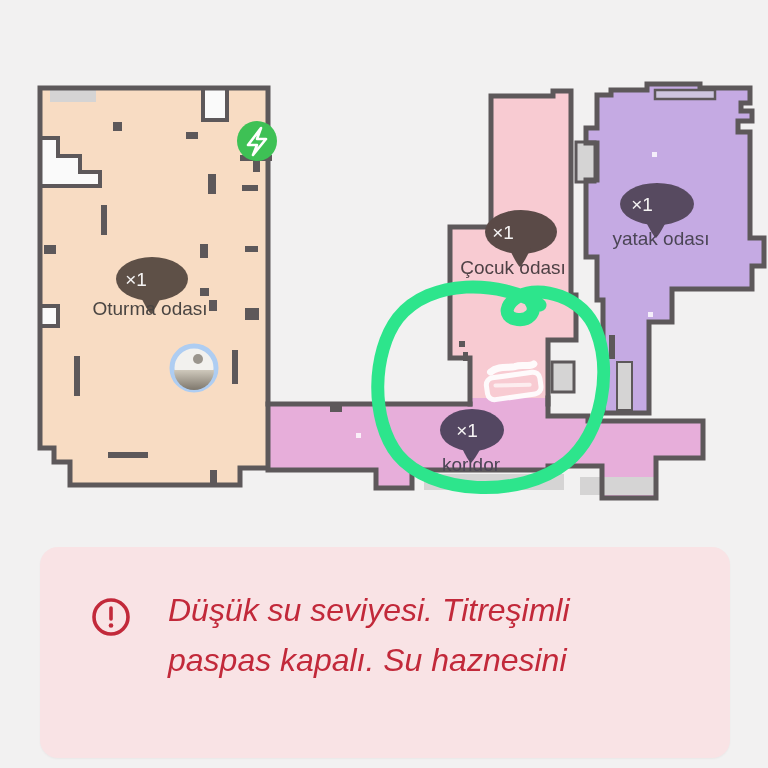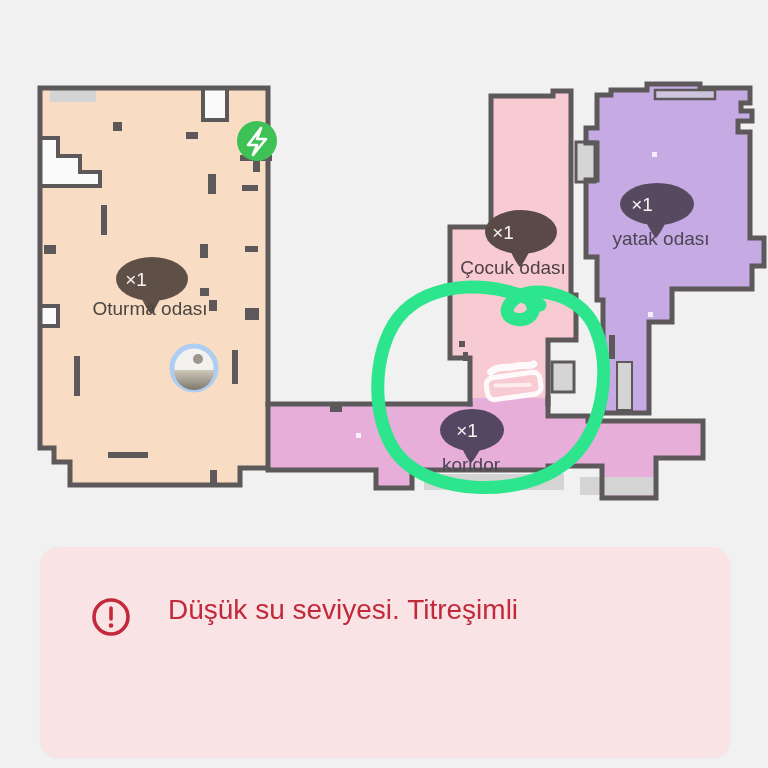--- a/index.html
+++ b/index.html
@@ -12,21 +12,21 @@
   .room-label{font-size:19px;}
   .count-label{font-size:19px;fill:#f5f3f3;}
   .alert-card{
     position:absolute;left:40px;top:547px;width:690px;height:211px;
     background:#f9e3e5;border-radius:18px;
     box-shadow:0 1px 2px rgba(0,0,0,0.04);
   }
   .alert-icon{position:absolute;left:89px;top:595px;width:44px;height:44px;}
   .alert-text{
     position:absolute;left:168px;top:585px;width:540px;
-    color:#c2293a;font-size:28px;line-height:50px;
+    color:#c2293a;font-size:32px;line-height:50px;font-style:italic;
   }
 </style>
 </head>
 <body>
 
 <svg id="map" width="768" height="545" viewBox="0 0 768 545">
 
   <defs>
     <linearGradient id="robotBody" x1="0" y1="0" x2="0" y2="1">
       <stop offset="0" stop-color="#cfc9bc"></stop>
@@ -144,13 +144,14 @@
 <div class="alert-card"></div>
 
 <svg class="alert-icon" viewBox="0 0 44 44">
   <circle cx="22" cy="22" r="17" fill="none" stroke="#c2293a" stroke-width="3.6"></circle>
   <line x1="22" y1="13" x2="22" y2="24" stroke="#c2293a" stroke-width="3.6" stroke-linecap="round"></line>
   <circle cx="22" cy="30.5" r="2.3" fill="#c2293a"></circle>
 </svg>
 
 <div class="alert-text">
   <div>Düşük su seviyesi. Titreşimli</div>
+  <div>paspas kapalı. Su haznesini</div>
 </div>
 
 </body></html>

